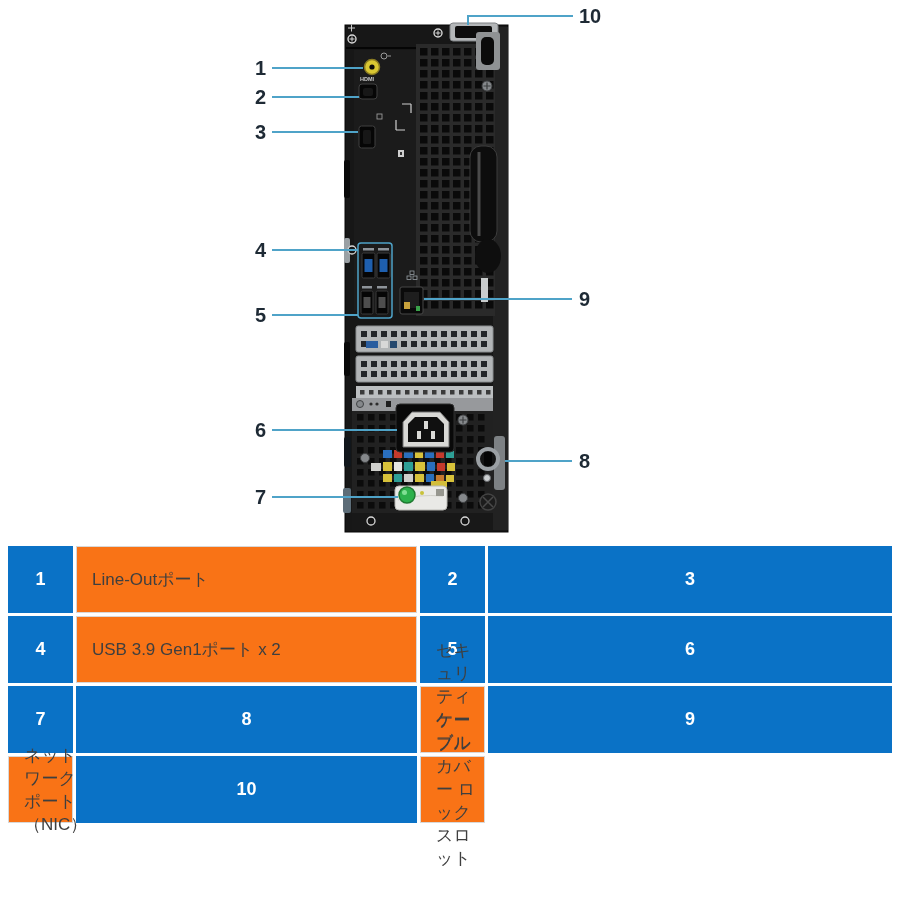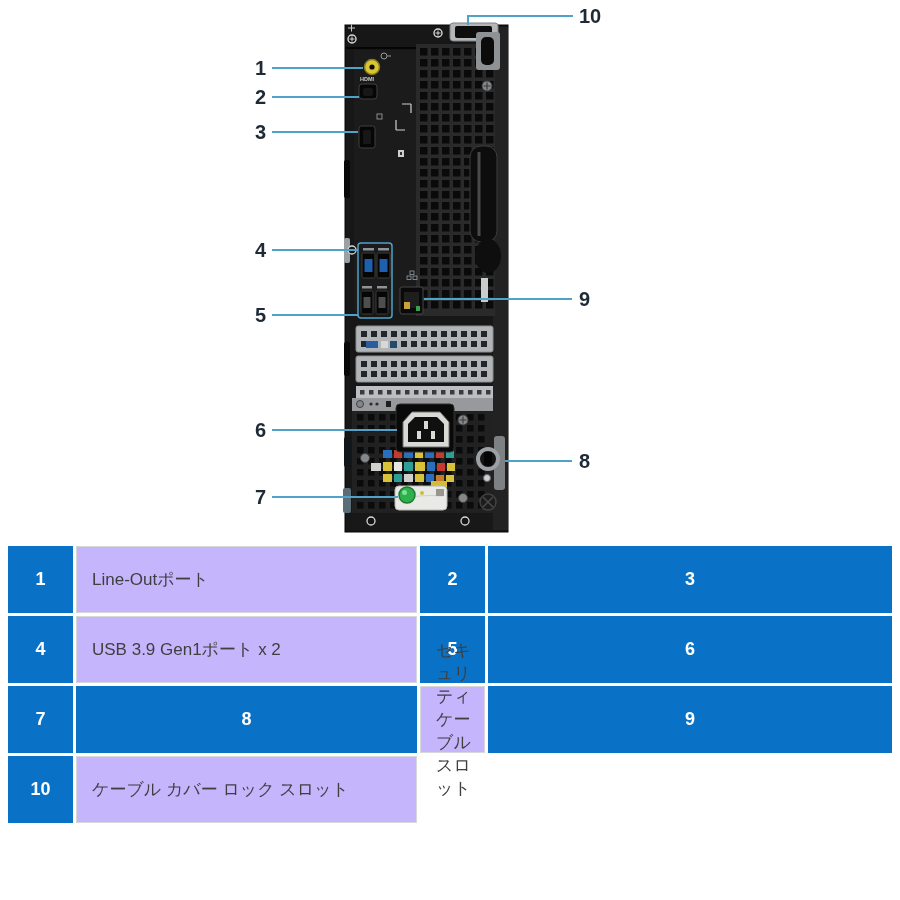--- a/index.html
+++ b/index.html
@@ -9,21 +9,21 @@
   .figure svg{position:absolute;left:0;top:0;}
   .leader{stroke:var(--leader-color,#4fa3c8);stroke-width:2;fill:none;}
   .co{position:absolute;font-weight:bold;font-size:20px;line-height:26px;
       color:var(--callout-color,#1e2a35);width:36px;}
   .co-l{left:230px;text-align:right;}
   .co-r{left:579px;text-align:left;}
   .legend{margin:0 8px;display:grid;grid-template-columns:65px 341px 65px 1fr;
       grid-auto-rows:67px;gap:3px;}
   .numcell{background:var(--accent-blue,#0a72c6);color:#ffffff;display:flex;
       align-items:center;justify-content:center;font-weight:bold;font-size:18px;}
-  .txtcell{background:#c4b5fd;border:1px solid var(--table-border,#d8d8d8);
+  .txtcell{background:#f97316;border:1px solid var(--table-border,#d8d8d8);
       display:flex;align-items:center;padding-left:15px;font-size:17px;
       color:var(--table-text,#3f3f3f);}
 </style>
 </head>
 <body>
 
 <div class="page">
 
   <div class="figure">
     <svg width="900" height="546" viewBox="0 0 900 546">
@@ -606,16 +606,17 @@
     <div class="txtcell">USB 3.9 Gen1ポート x 2</div>
 
     <div class="numcell">5</div>
     <div class="numcell">6</div>
 
     <div class="numcell">7</div>
     <div class="numcell">8</div>
     <div class="txtcell">セキュリティケーブルスロット</div>
 
     <div class="numcell">9</div>
+    <div class="txtcell">ネットワーク ポート（NIC）</div>
     <div class="numcell">10</div>
     <div class="txtcell">ケーブル カバー ロック スロット</div>
   </div>
 </div>
 
 </body></html>

